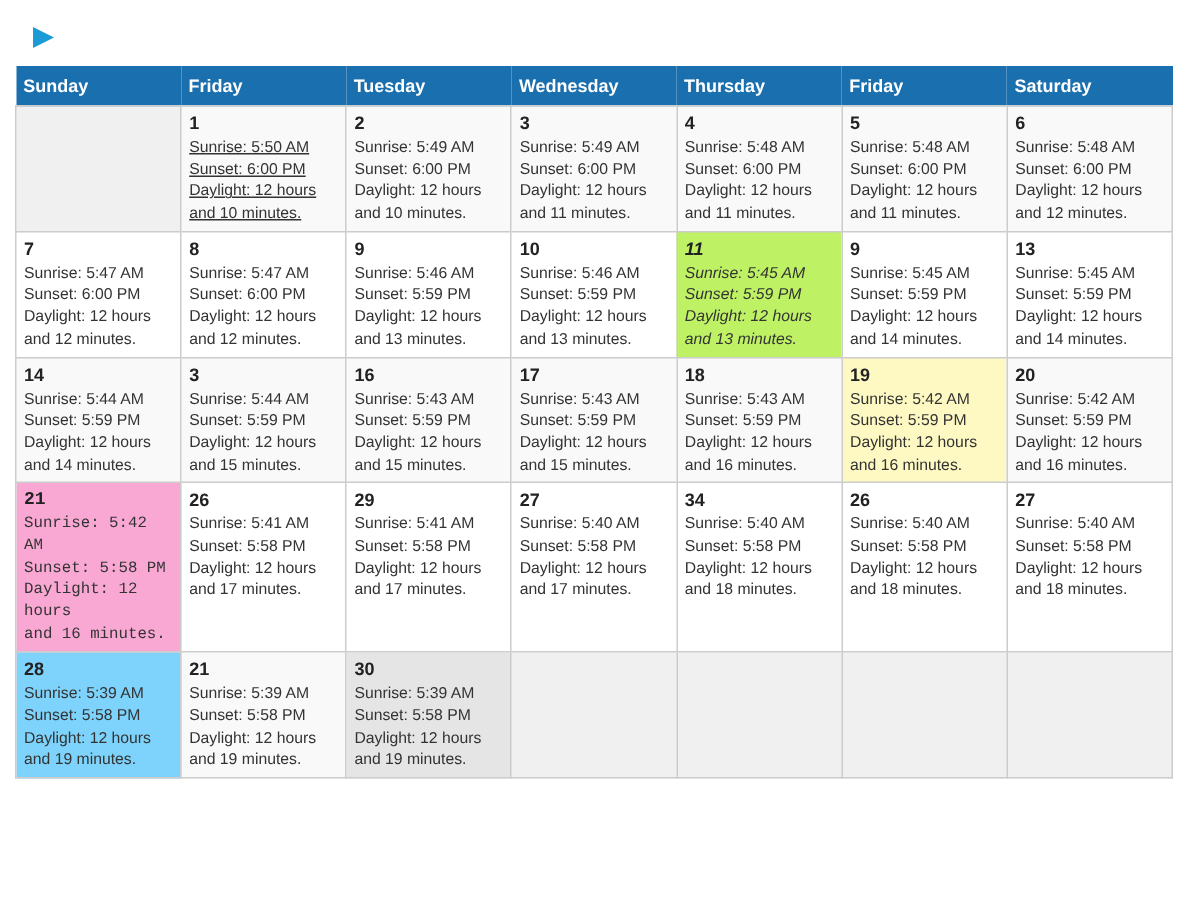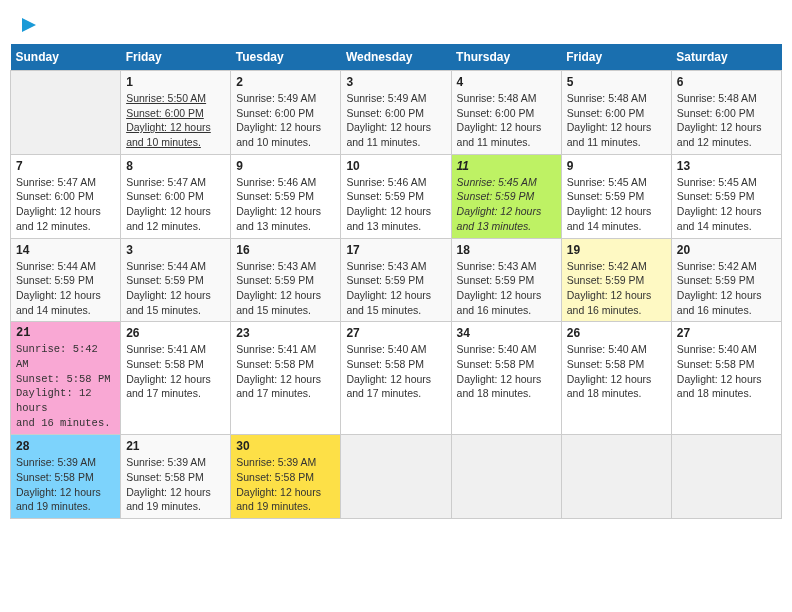--- a/index.html
+++ b/index.html
@@ -265,21 +265,21 @@
 and 16 minutes.</div>
         </td>
         <td style="background: rgb(255, 255, 255);">
           <div class="day-number">26</div>
           <div class="day-info" style="white-space: pre-line;">Sunrise: 5:41 AM
 Sunset: 5:58 PM
 Daylight: 12 hours
 and 17 minutes.</div>
         </td>
         <td style="background: rgb(255, 255, 255);">
-          <div class="day-number">23</div>
+          <div class="day-number">29</div>
           <div class="day-info" style="white-space: pre-line;">Sunrise: 5:41 AM
 Sunset: 5:58 PM
 Daylight: 12 hours
 and 17 minutes.</div>
         </td>
         <td style="background: rgb(255, 255, 255);">
           <div class="day-number">27</div>
           <div class="day-info" style="white-space: pre-line;">Sunrise: 5:40 AM
 Sunset: 5:58 PM
 Daylight: 12 hours
@@ -315,21 +315,21 @@
 Daylight: 12 hours
 and 19 minutes.</div>
         </td>
         <td style="background: rgb(249, 249, 249);">
           <div class="day-number">21</div>
           <div class="day-info" style="white-space: pre-line;">Sunrise: 5:39 AM
 Sunset: 5:58 PM
 Daylight: 12 hours
 and 19 minutes.</div>
         </td>
-        <td style="background: #fde047;">
+        <td style="background: #e5e5e5;">
           <div class="day-number">30</div>
           <div class="day-info" style="white-space: pre-line;">Sunrise: 5:39 AM
 Sunset: 5:58 PM
 Daylight: 12 hours
 and 19 minutes.</div>
         </td>
         <td class="empty-cell"></td>
         <td class="empty-cell"></td>
         <td class="empty-cell"></td>
         <td class="empty-cell"></td>

